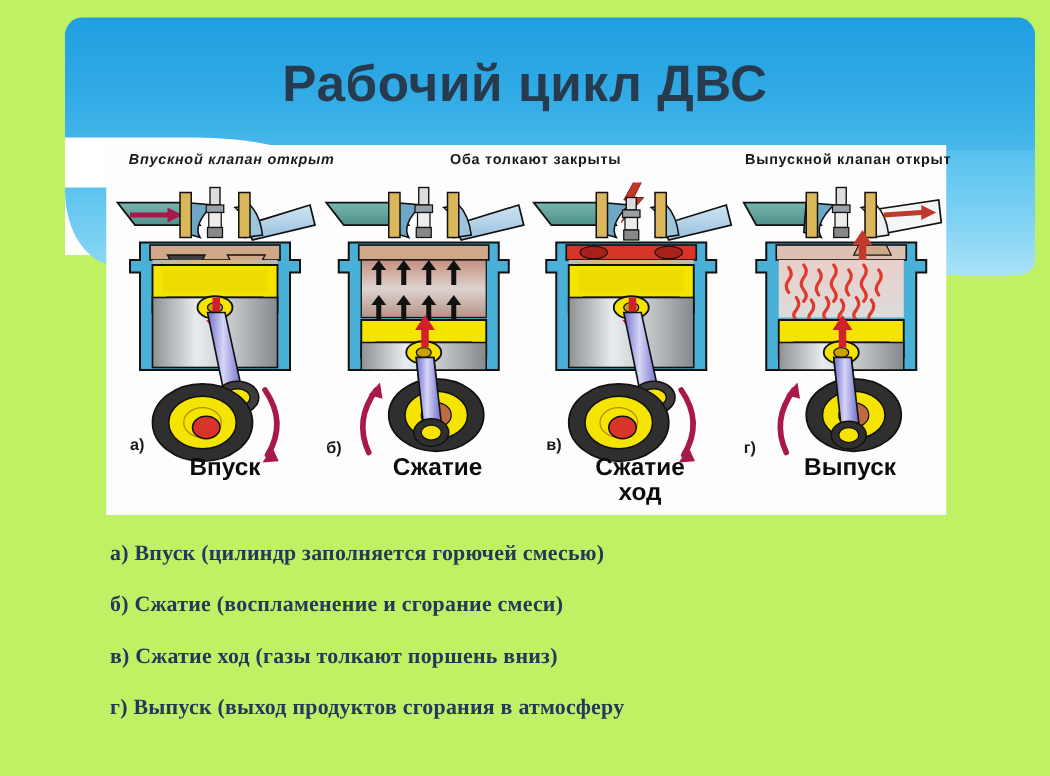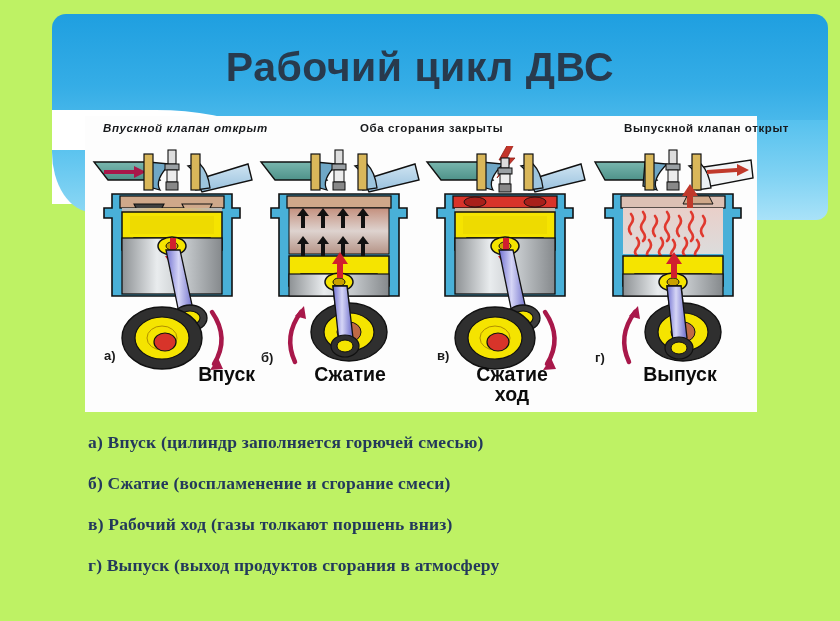--- a/index.html
+++ b/index.html
@@ -47,32 +47,32 @@
   .valve-captions{
     position:absolute;left:0;top:6px;width:672px;height:18px;
   }
   .valve-caption{
     position:absolute;font-size:11.5px;color:#17191c;font-weight:bold;
     letter-spacing:0.6px;white-space:nowrap;
     font-family:"Liberation Sans", sans-serif;
   }
   .vc0{left:18px;font-style:italic;}
   .vc1{left:275px;}
-  .vc2{left:500px;padding-left:39px;}
+  .vc2{left:472px;padding-left:39px;}
 
   .cyl{position:absolute;top:30px;width:165px;height:230px;}
   .c0{left:5px;} .c1{left:172px;} .c2{left:338px;} .c3{left:506px;}
 
   .stage-labels{position:absolute;left:0;top:248px;width:672px;height:48px;}
   .stage-label{
     position:absolute;text-align:center;font-size:19.5px;font-weight:bold;
     color:#0c0c0c;line-height:20px;width:150px;
     font-family:"Liberation Sans", sans-serif;
   }
-  .sl0{left:20px;text-align:right;} .sl1{left:190px;} .sl2{left:352px;} .sl3{left:520px;}
+  .sl0{left:20px;} .sl1{left:190px;} .sl2{left:352px;} .sl3{left:520px;}
 
   
   .bullets{position:absolute;left:88px;top:432px;width:700px;}
   .bullet{
     font-size:17.5px;font-weight:bold;color:#23395b;
     margin-bottom:20px;letter-spacing:0.2px;white-space:nowrap;
     font-family:Liberation Serif, serif;
   }
   .sub-letter{
     position:absolute;font-size:13px;font-weight:bold;color:#1a1a1a;
@@ -87,21 +87,21 @@
   <div class="header-band"></div>
   <div class="header-right-tail"></div>
   <div class="header-left-wedge"></div>
 
   <div class="page-title">Рабочий цикл ДВС</div>
 
   <div class="diagram-panel">
 
     <div class="valve-captions">
       <div class="valve-caption vc0">Впускной клапан открыт</div>
-      <div class="valve-caption vc1">Оба сгорания закрыты</div>
+      <div class="valve-caption vc1">Оба толкают закрыты</div>
       <div class="valve-caption vc2">Выпускной клапан открыт</div>
     </div>
 
     <svg class="cyl c0" viewBox="0 0 165 230">
       <defs>
         <linearGradient id="metalV" x1="0" y1="0" x2="1" y2="0">
           <stop offset="0%" stop-color="#8d9194"></stop>
             <stop offset="35%" stop-color="#e9ecee"></stop>
           <stop offset="65%" stop-color="#c2c6c9"></stop>
             <stop offset="100%" stop-color="#85898c"></stop>
@@ -390,17 +390,17 @@
         <span>Сжатие</span><br>
         <span>ход</span>
       </div>
       <div class="stage-label sl3">Выпуск</div>
     </div>
   </div>
 
   <div class="bullets">
     <div class="bullet">а) Впуск (цилиндр заполняется горючей смесью)</div>
     <div class="bullet">б) Сжатие (воспламенение и сгорание смеси)</div>
-    <div class="bullet">в) Рабочий ход (газы толкают поршень вниз)</div>
+    <div class="bullet">в) Сжатие ход (газы толкают поршень вниз)</div>
     <div class="bullet">г) Выпуск (выход продуктов сгорания в атмосферу</div>
   </div>
 
 </div>
 
 </body></html>

